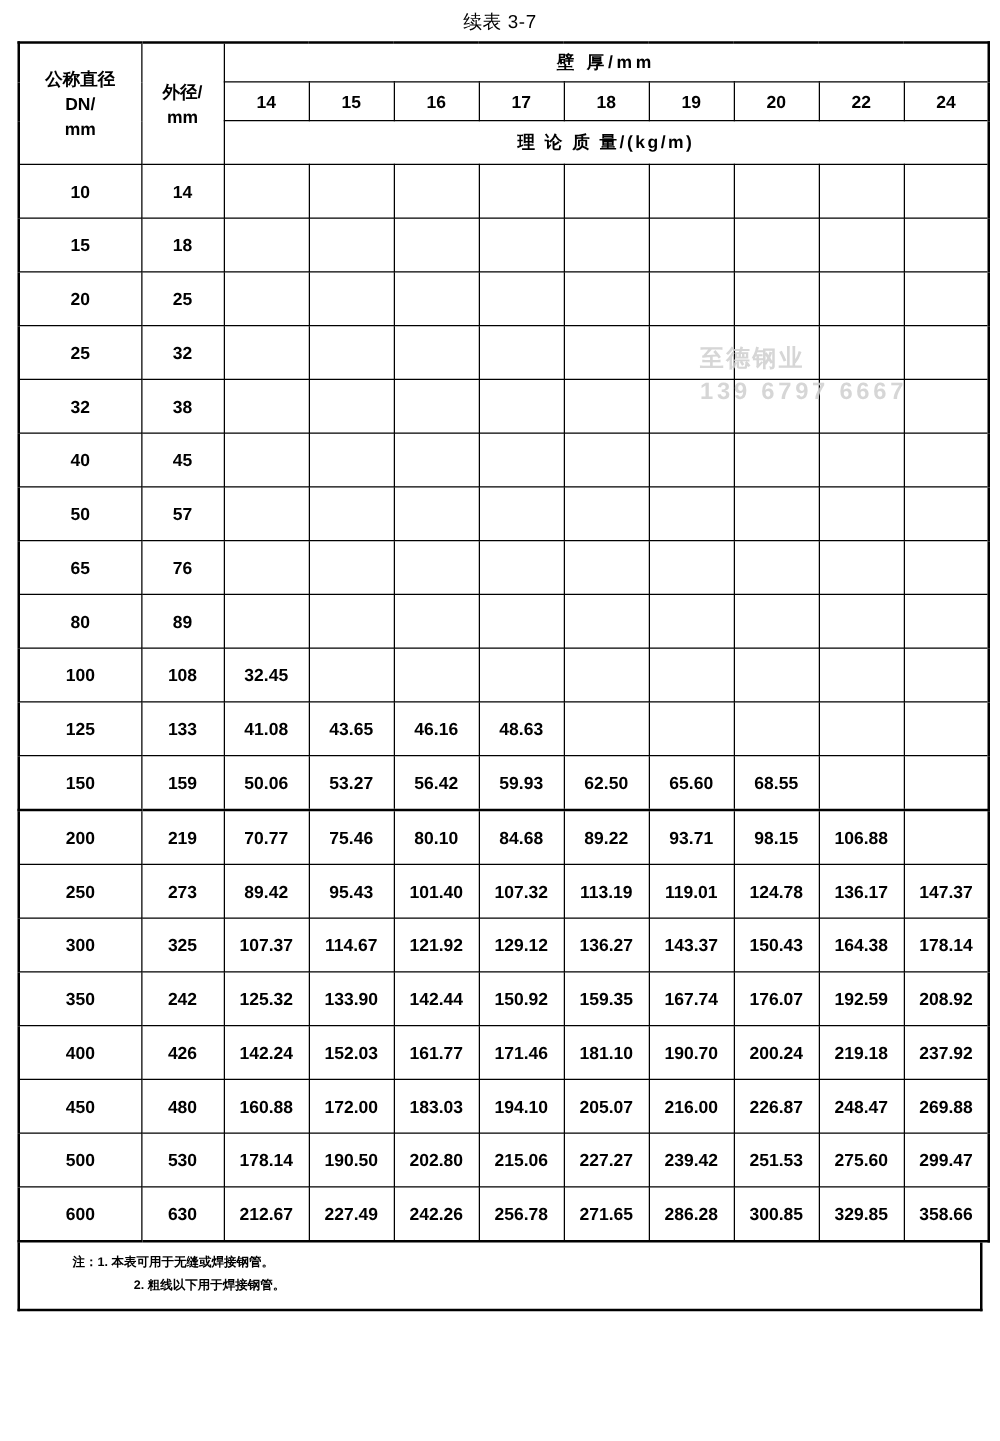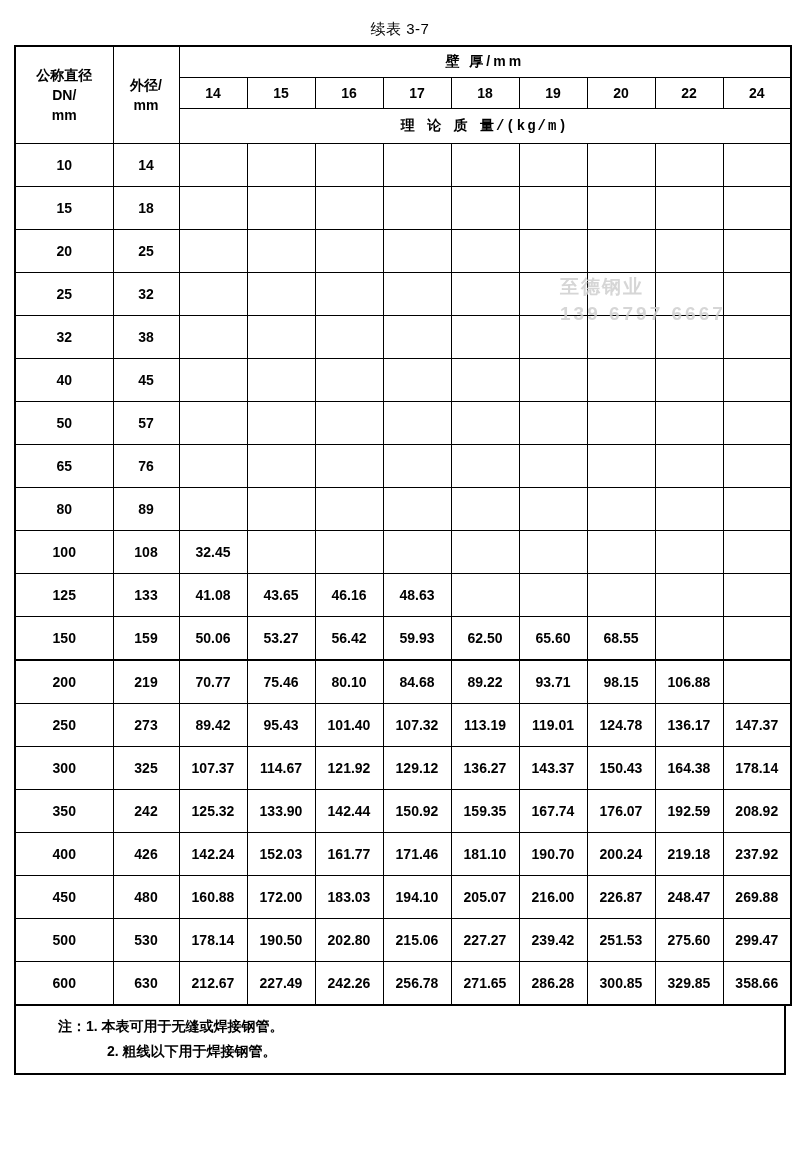--- a/index.html
+++ b/index.html
@@ -13,21 +13,21 @@
     font-family: "Liberation Sans", "DejaVu Sans", sans-serif;
     color: #000000;
     position: relative;
     overflow: hidden;
   }
   .page {
     width: 800px;
     height: 987px;
     position: relative;
     box-sizing: border-box;
-    padding: 12px 14px;
+    padding: 0 14px;
   }
   .caption {
     text-align: center;
     font-size: 15px;
     letter-spacing: 0.5px;
     padding: 8px 0 6px 0;
     font-weight: normal;
   }
   table.main {
     border-collapse: collapse;
@@ -58,21 +58,20 @@
     font-size: 15px;
     font-weight: bold;
     letter-spacing: 3px;
     height: 30px;
   }
   .hdr-mass-title {
     font-size: 15px;
     font-weight: bold;
     letter-spacing: 2px;
     height: 34px;
-    font-family: Liberation Mono, monospace;
   }
   .hdr-num {
     font-size: 14px;
     font-weight: bold;
     height: 30px;
   }
   tr.data td {
     height: 42px;
     font-size: 14px;
     font-weight: bold;
@@ -82,21 +81,21 @@
   tr.thickline td {
     border-bottom-width: 2.5px !important;
   }
   .notes {
     width: 772px;
     margin: 0 auto;
     border: 2px solid #000;
     border-top: none;
     box-sizing: border-box;
     padding: 8px 0 10px 0;
-    font-size: 14px;
+    font-size: 10px;
     font-weight: bold;
     line-height: 1.75;
   }
   .notes div {
     padding-left: 42px;
   }
   .notes div.n2 {
     padding-left: 76px;
     margin-left: 15px;
   }

